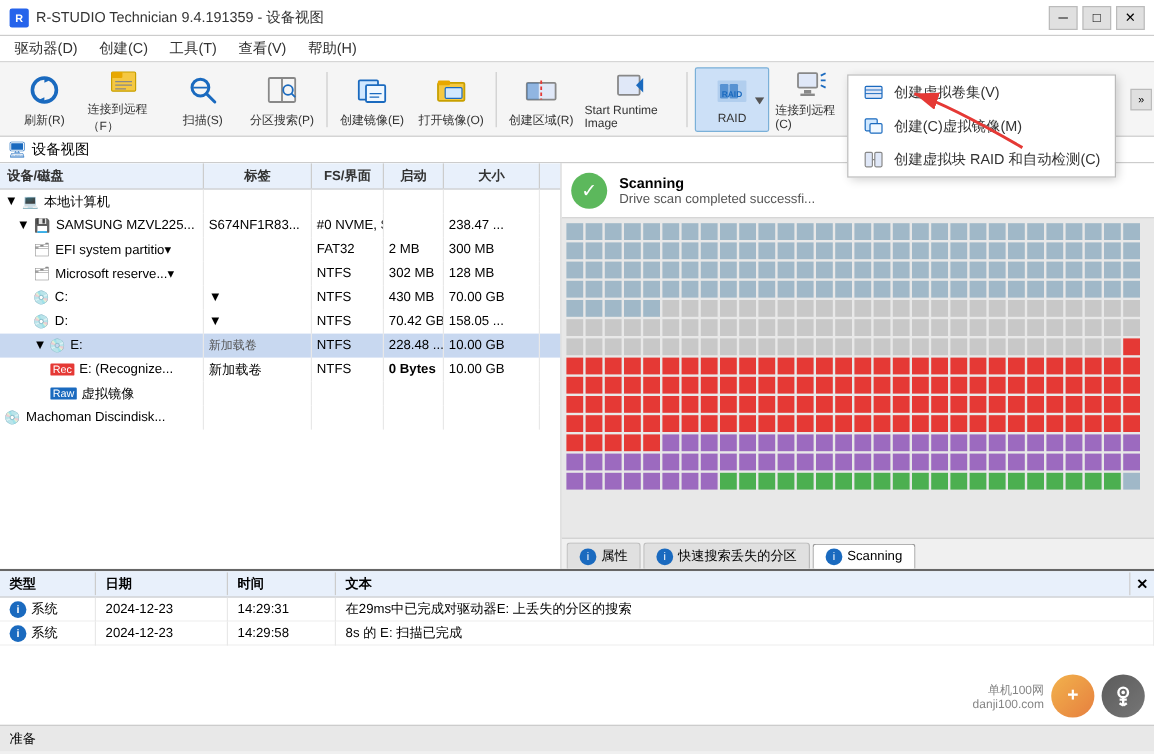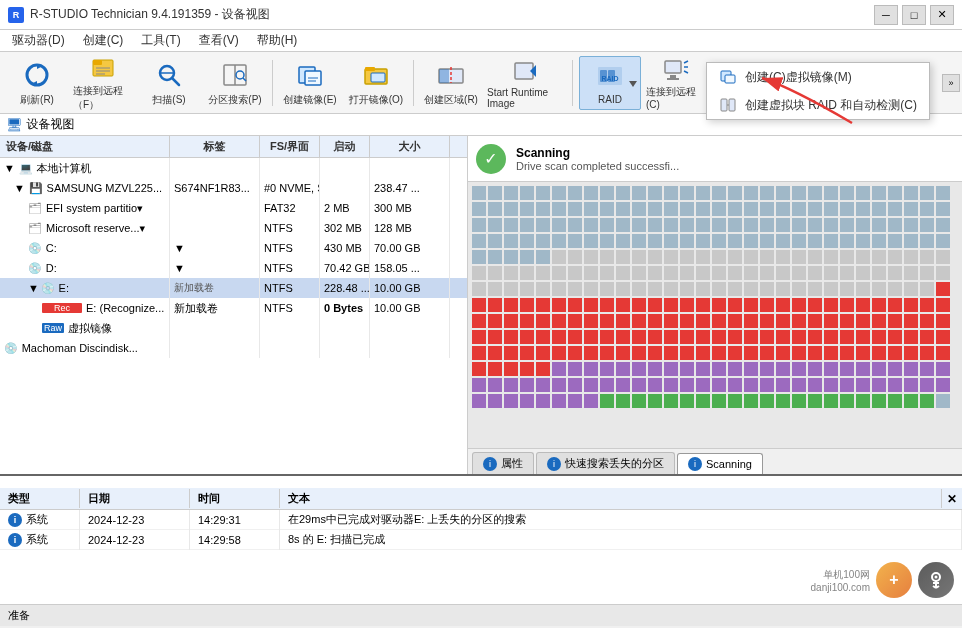--- a/index.html
+++ b/index.html
@@ -292,21 +292,20 @@
       border-top: 2px solid #666;
       display: flex;
       flex-direction: column;
     }
     .log-header {
       display: flex;
       background: #e8f0fb;
       border-bottom: 1px solid #ccc;
       height: 22px;
       align-items: center;
-      margin-top: 12px;
     }
     .log-col-header {
       padding: 2px 8px;
       font-size: 11px;
       font-weight: bold;
       border-right: 1px solid #ccc;
       white-space: nowrap;
     }
     .log-body {
       flex:1;
@@ -664,21 +663,21 @@
         <span>E:</span>
       </div>
       <div class="tree-cell col-label" style="font-size:10px;color:#555;">新加载卷</div>
       <div class="tree-cell col-fs">NTFS</div>
       <div class="tree-cell col-boot">228.48 ...</div>
       <div class="tree-cell col-size">10.00 GB</div>
     </div>
 
     <div class="tree-item">
       <div class="tree-cell col-device" style="padding-left:42px;">
-        <span style="background:#e53935;color:white;font-size:9px;padding:0 12px;margin-right:4px;border-radius:1px;">Rec</span>
+        <span style="background:#e53935;color:white;font-size:9px;padding:0 2px;margin-right:4px;border-radius:1px;">Rec</span>
         <span>E: (Recognize...</span>
       </div>
       <div class="tree-cell col-label">新加载卷</div>
       <div class="tree-cell col-fs">NTFS</div>
       <div class="tree-cell col-boot" style="font-weight:bold;">0 Bytes</div>
       <div class="tree-cell col-size">10.00 GB</div>
     </div>
 
     <div class="tree-item">
       <div class="tree-cell col-device" style="padding-left:42px;">
@@ -1186,20 +1185,30 @@
       <div class="log-cell" style="flex:1;">8s 的 E: 扫描已完成</div>
     </div>
   </div>
 </div>
 
 <div class="status-bar">
   <span>准备</span>
 </div>
 
 <div class="dropdown-menu">
+  <div class="dropdown-item">
+    <div class="dropdown-item-icon">
+      <svg width="16" height="16" viewBox="0 0 16 16">
+        <rect x="1" y="3" width="14" height="10" rx="1" fill="#e0e8f8" stroke="#1a6abf" stroke-width="1"></rect>
+        <line x1="1" y1="6" x2="15" y2="6" stroke="#1a6abf" stroke-width="0.8"></line>
+        <line x1="1" y1="9" x2="15" y2="9" stroke="#1a6abf" stroke-width="0.8"></line>
+      </svg>
+    </div>
+    <span>创建虚拟卷集(V)</span>
+  </div>
   <div class="dropdown-item">
     <div class="dropdown-item-icon">
       <svg width="16" height="16" viewBox="0 0 16 16">
         <rect x="1" y="2" width="10" height="10" rx="1" fill="#d0e8ff" stroke="#1a6abf" stroke-width="1"></rect>
         <rect x="5" y="6" width="10" height="8" rx="1" fill="#f0f8ff" stroke="#1a6abf" stroke-width="1"></rect>
       </svg>
     </div>
     <span>创建(C)虚拟镜像(M)</span>
   </div>
   <div class="dropdown-item">

